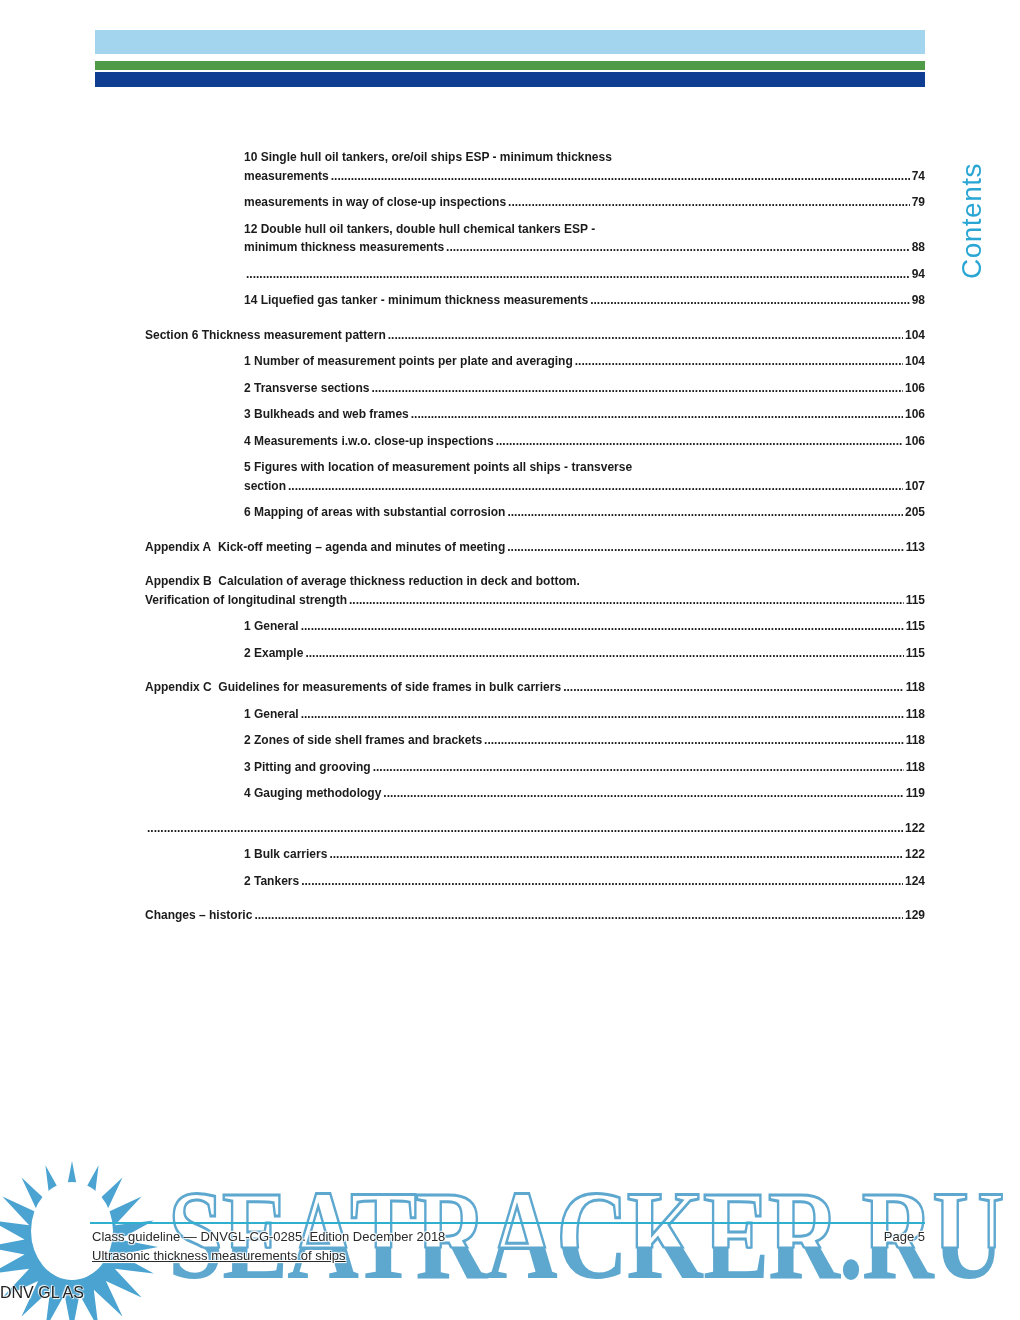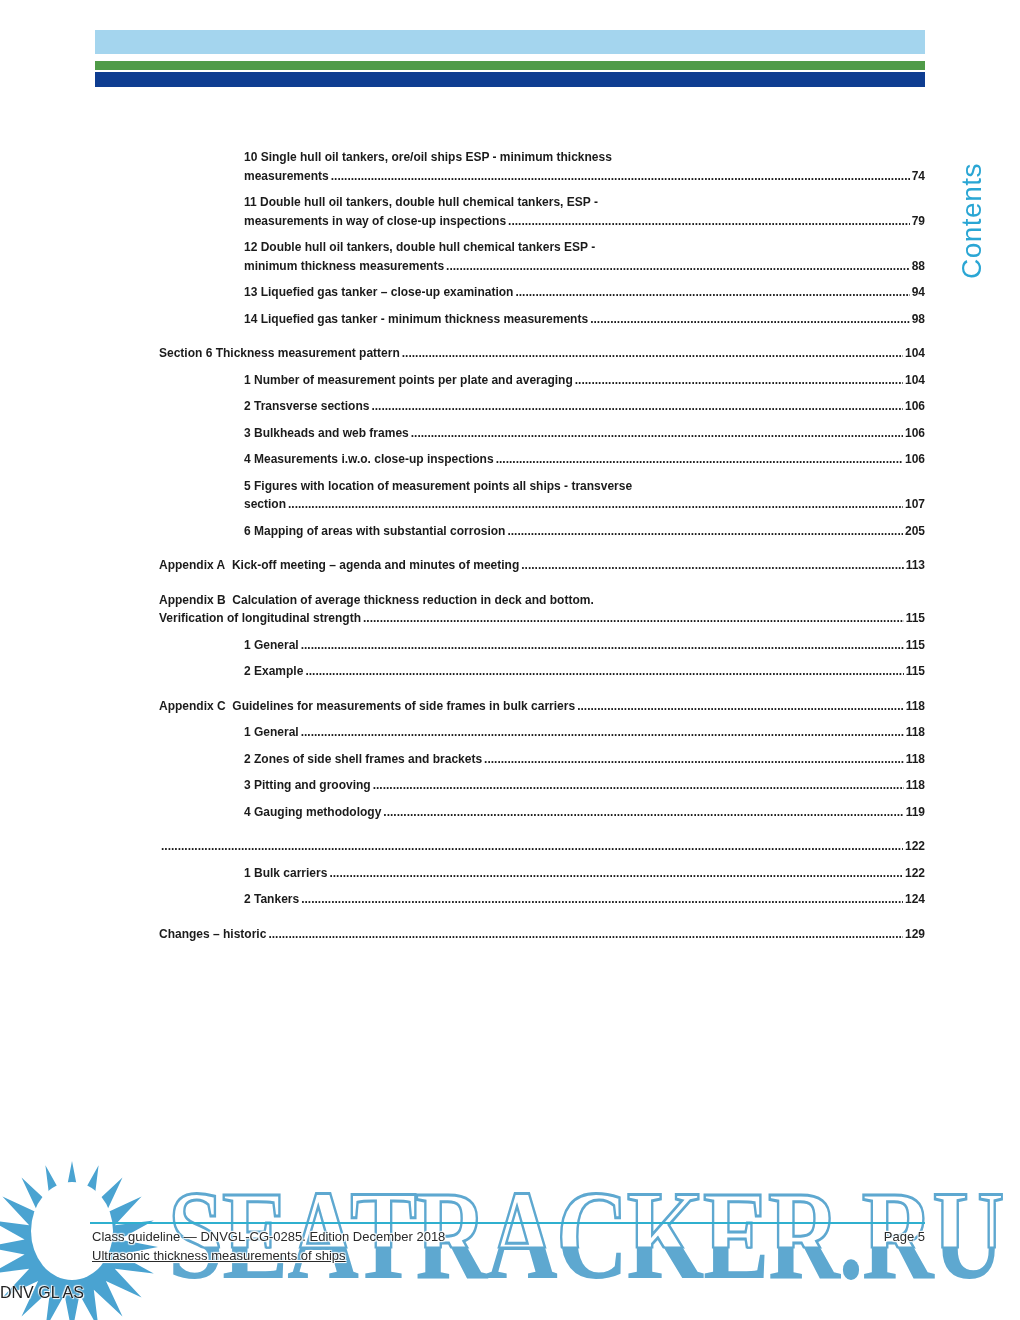--- a/index.html
+++ b/index.html
@@ -18,21 +18,21 @@
     position:absolute;left:972px;top:221px;
     transform:translate(-50%,-50%) rotate(-90deg);
     font-size:28px;color:#2aa6d4;letter-spacing:0.5px;white-space:nowrap;
   }
   
   .toc{
     position:absolute;left:145px;top:148px;width:780px;
     font-size:12px;font-weight:bold;color:#1b1b1b;line-height:18.5px;
   }
   .toc-entry{margin-bottom:8px;}
-  .toc-entry.gap{margin-top:16px;margin-left:14px;}
+  .toc-entry.gap{margin-top:16px;}
   .toc-entry.indent{padding-left:99px;}
   .lastline{display:flex;align-items:center;}
   .lastline .label{white-space:nowrap;}
   .dots{flex:1 1 auto;overflow:hidden;white-space:nowrap;margin:0 2px;}
   .page{white-space:nowrap;}
   
   .watermark{
     position:absolute;left:168px;top:1171px;width:1100px;height:130px;
     font-family:"Liberation Serif",serif;font-weight:bold;font-size:128px;
     line-height:1;transform:scaleX(0.78);transform-origin:0 0;z-index:2;
@@ -76,38 +76,36 @@
 <div id="toc" class="toc">
     <div class="toc-entry indent">
       <div class="line1">10 Single hull oil tankers, ore/oil ships ESP - minimum thickness</div>
       <div class="lastline">
         <span class="label">measurements</span>
         <span class="dots">....................................................................................................................................................................................................................................................................</span>
         <span class="page">74</span>
       </div>
     </div>
     <div class="toc-entry indent">
-      <div class="line1">11 Double hull oil tankers, double hull chemical tankers, ESP -</div>
       <div class="lastline">
         <span class="label">measurements in way of close-up inspections</span>
         <span class="dots">....................................................................................................................................................................................................................................................................</span>
         <span class="page">79</span>
       </div>
     </div>
     <div class="toc-entry indent">
       <div class="line1">12 Double hull oil tankers, double hull chemical tankers ESP -</div>
       <div class="lastline">
         <span class="label">minimum thickness measurements</span>
         <span class="dots">....................................................................................................................................................................................................................................................................</span>
         <span class="page">88</span>
       </div>
     </div>
     <div class="toc-entry indent">
       <div class="lastline">
-        <span class="label">13 Liquefied gas tanker – close-up examination</span>
         <span class="dots">....................................................................................................................................................................................................................................................................</span>
         <span class="page">94</span>
       </div>
     </div>
     <div class="toc-entry indent">
       <div class="lastline">
         <span class="label">14 Liquefied gas tanker - minimum thickness measurements</span>
         <span class="dots">....................................................................................................................................................................................................................................................................</span>
         <span class="page">98</span>
       </div>

